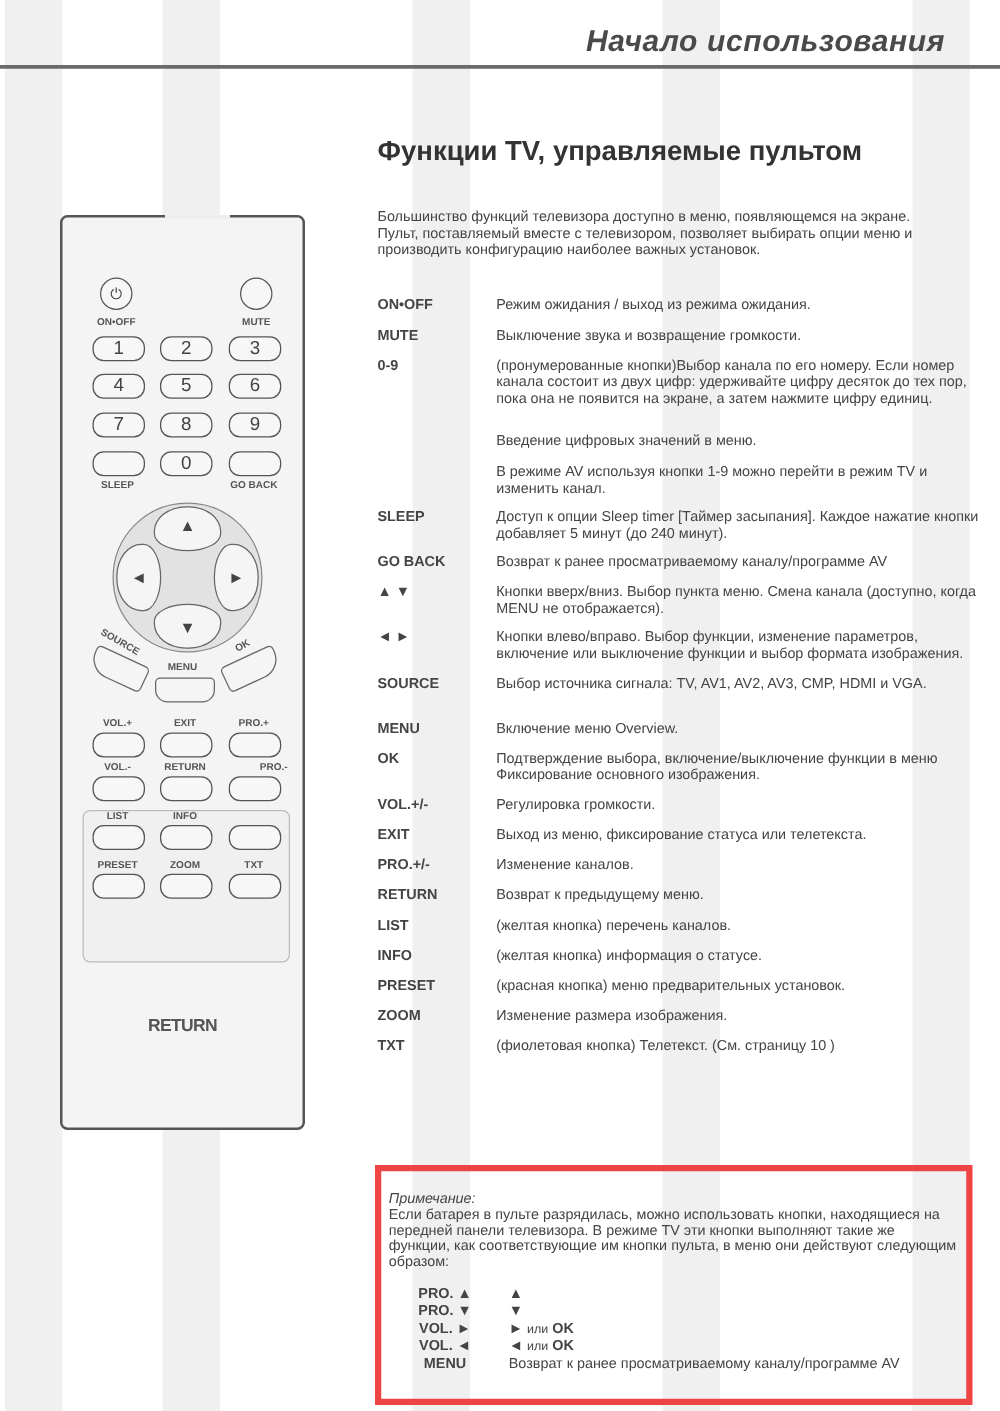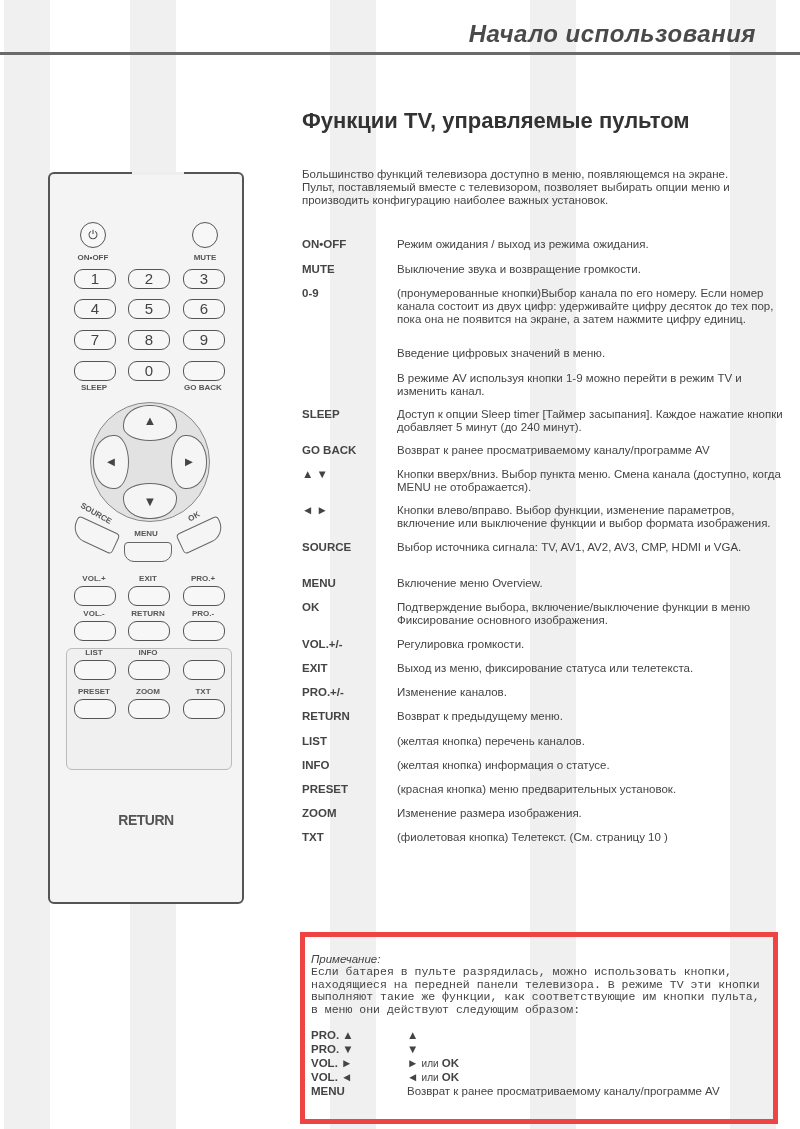--- a/index.html
+++ b/index.html
@@ -44,23 +44,23 @@
   .dpad { position:absolute; left:40px; top:228px; width:118px; height:118px; border-radius:50%; background:#e2e2e2; border:1.5px solid #888; }
   .dbtn { position:absolute; background:#f5f5f5; border:1.5px solid #666; text-align:center; color:#444; font-size:13px; }
   .colorpanel { position:absolute; left:16px; top:474px; width:164px; height:120px; border:1px solid #bbb; border-radius:6px; background:#f0f0f0; }
   .brand { position:absolute; left:0; width:192px; top:638px; text-align:center; font-weight:bold; font-size:14px; color:#555; letter-spacing:-0.5px; }
 
   .note {
     position:absolute; left:300px; top:932px; width:468px; height:182px;
     border:5px solid #ef4444;
   }
   .note-head { position:absolute; left:6px; top:16px; font-style:italic; font-size:11.5px; color:#444; }
-  .note-body { position:absolute; left:6px; top:29px; width:456px; font-size:11.5px; line-height:12.5px; color:#444;font-family:Liberation Mono, monospace; }
+  .note-body { position:absolute; left:6px; top:29px; width:456px; font-size:11.5px; line-height:12.5px; color:#444; }
   .nrow { position:absolute; left:6px; font-size:11.5px; line-height:13px; }
-  .nkey { position:absolute; left:0; width:90px; font-weight:bold; color:#444; }
+  .nkey { position:absolute; left:0; width:90px; font-weight:bold; color:#444;text-align:center; }
   .nval { position:absolute; left:96px; width:360px; color:#444; }
   .nval b { font-weight:bold; }
 </style>
 </head>
 <body>
 
 <div class="wm" style="left:4px"></div>
 <div class="wm" style="left:130px"></div>
 <div class="wm" style="left:330px"></div>
 <div class="wm" style="left:530px"></div>
@@ -198,21 +198,21 @@
 
   <div class="rlabel" style="left:14px;top:400px">VOL.+</div>
   <div class="rlabel" style="left:68px;top:400px">EXIT</div>
   <div class="rlabel" style="left:123px;top:400px">PRO.+</div>
   <div class="rbtn" style="left:24px;top:412px"></div>
   <div class="rbtn" style="left:78px;top:412px"></div>
   <div class="rbtn" style="left:133px;top:412px"></div>
 
   <div class="rlabel" style="left:14px;top:435px">VOL.-</div>
   <div class="rlabel" style="left:68px;top:435px">RETURN</div>
-  <div class="rlabel" style="left:123px;top:435px">PRO.-</div>
+  <div class="rlabel" style="left:139px;top:435px">PRO.-</div>
   <div class="rbtn" style="left:24px;top:447px"></div>
   <div class="rbtn" style="left:78px;top:447px"></div>
   <div class="rbtn" style="left:133px;top:447px"></div>
 
   <div class="colorpanel"></div>
   <div class="rlabel" style="left:14px;top:474px">LIST</div>
   <div class="rlabel" style="left:68px;top:474px">INFO</div>
   <div class="rbtn" style="left:24px;top:486px"></div>
   <div class="rbtn" style="left:78px;top:486px"></div>
   <div class="rbtn" style="left:133px;top:486px"></div>

